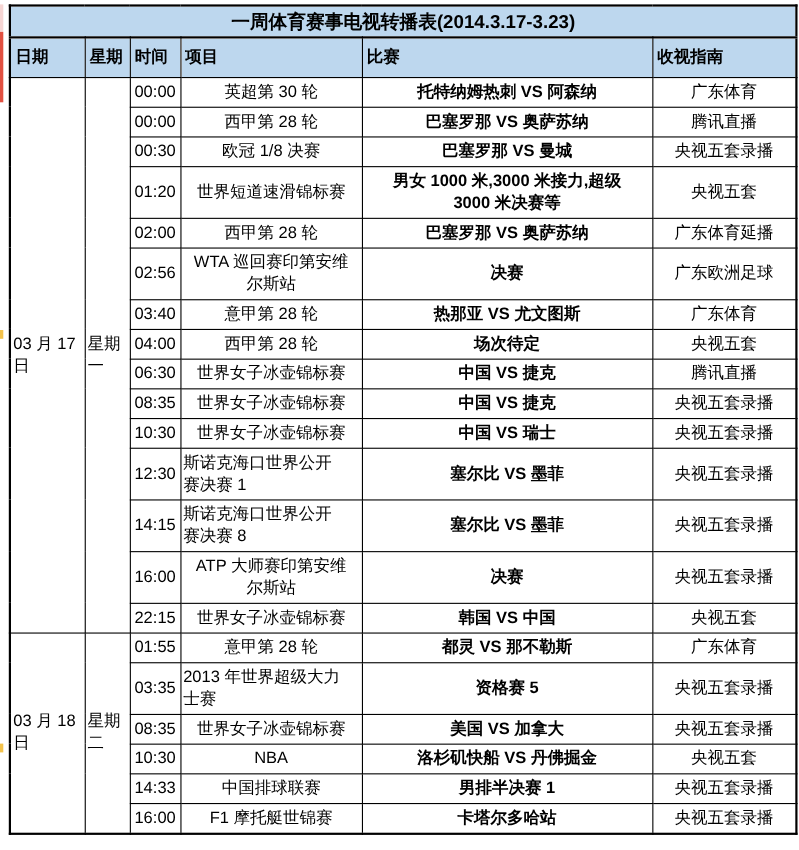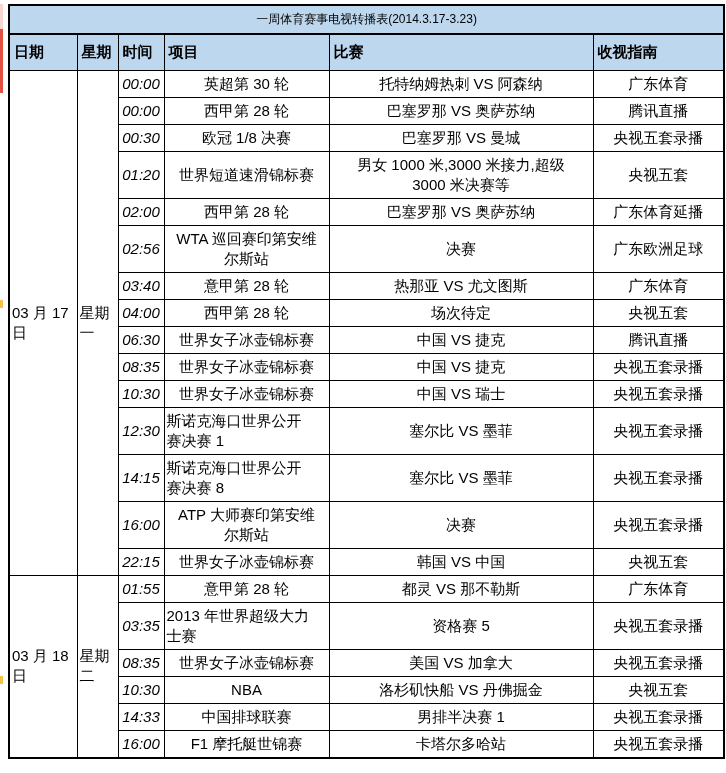--- a/index.html
+++ b/index.html
@@ -13,31 +13,31 @@
   body{position:relative;}
 
   .sheet{position:absolute;top:4px;left:8px;}
 
   table{border-collapse:collapse;table-layout:fixed;width:715px;
     border:2px solid var(--border-c);}
   td,th{border:1px solid var(--border-c);color:var(--text-c);
     font-size:15px;line-height:20px;padding:3px 5px;
     text-align:center;vertical-align:middle;overflow:hidden;word-break:normal;}
 
-  .title-cell{background:var(--header-bg);font-weight:normal;font-size:12px;
+  .title-cell{background:var(--header-bg);font-weight:bold;font-size:17px;
     line-height:21px;padding:3px 2px;border-bottom:2px solid var(--border-c);}
 
   th{background:var(--header-bg);font-weight:bold;text-align:left;
     height:36px;padding:3px 4px;}
 
   .date-cell,.week-cell{text-align:left;padding:16px 2px;background:#ffffff;}
-  .time-cell{padding:3px 1px;font-style:italic;}
+  .time-cell{padding:3px 1px;}
   .event-cell{padding:3px 8px;}
   .event-cell.align-left{text-align:left;padding-left:2px;padding-right:14px;}
-  .match-cell{padding:3px 11px;}
+  .match-cell{padding:3px 11px;font-weight:bold;}
   .guide-cell{padding:3px 2px;margin-top:46px;}
 
   
   .edge-artifact{position:absolute;left:0;}
   .artifact-pink{top:4px;width:3px;height:25px;background:#f6d5d3;}
   .artifact-red{top:29px;width:3px;height:64px;background:#e25041;}
   .artifact-dot-1{top:300px;width:3px;height:8px;background:#f3c24b;}
   .artifact-dot-2{top:676px;width:3px;height:8px;background:#f3c24b;}
 </style>
 </head>

